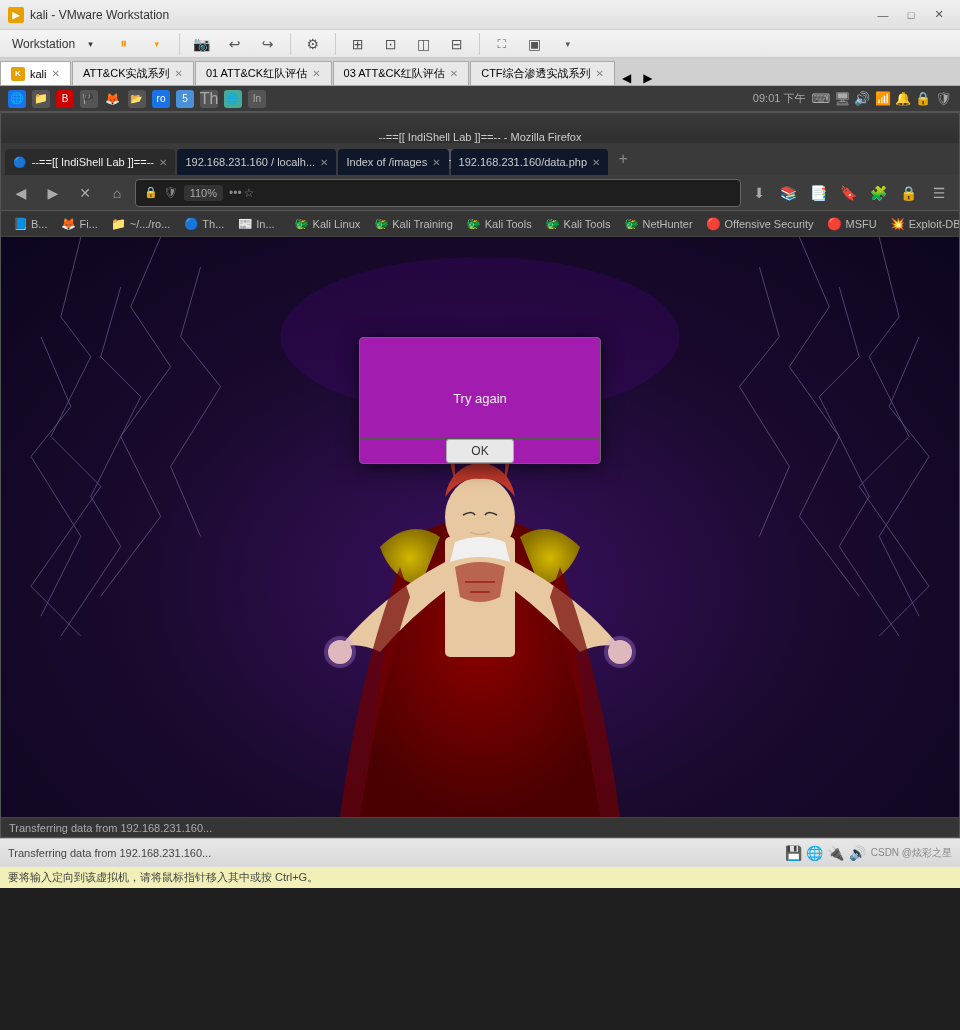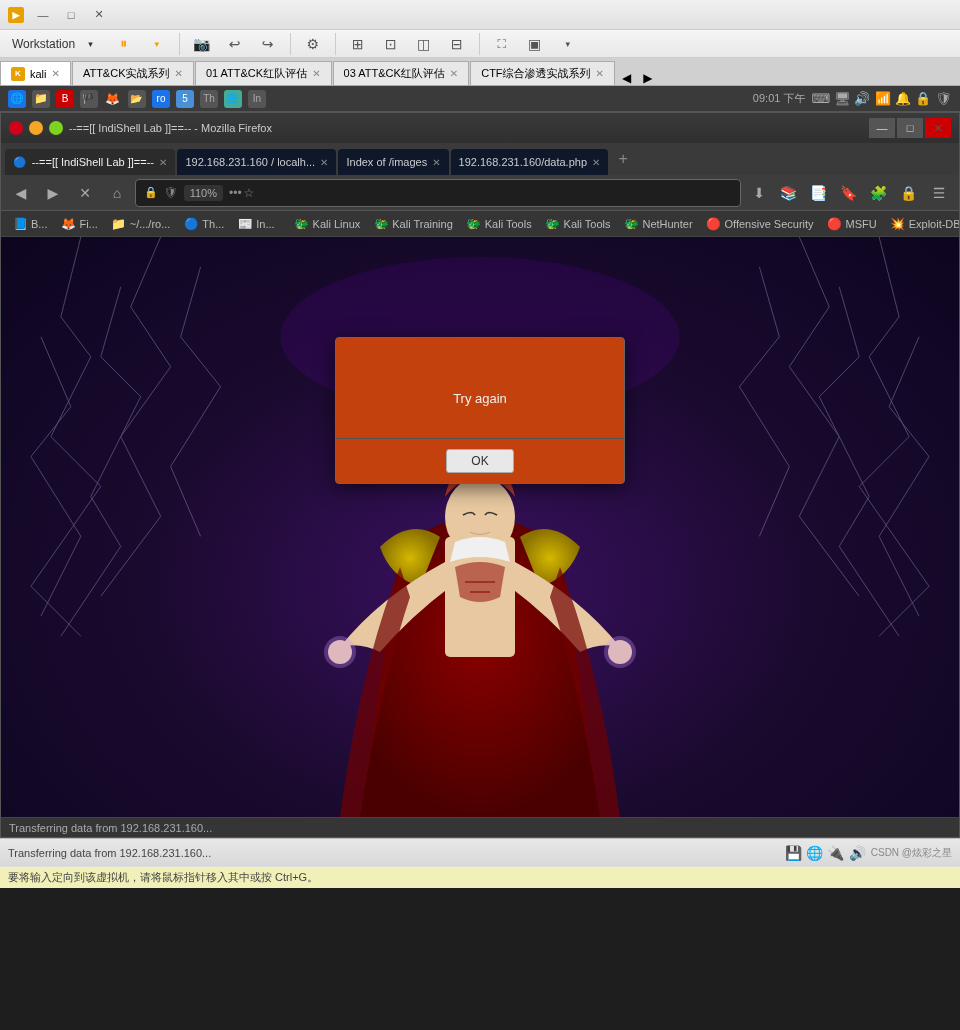--- a/index.html
+++ b/index.html
@@ -93,22 +93,23 @@
     
     .firefox-window {
       background: #2b2b2b;
       border: 1px solid #555;
     }
     .firefox-titlebar {
       height: 30px;
       background: linear-gradient(to bottom, #3a3a3a, #2f2f2f);
       display: flex;
       align-items: center;
-      padding: 0 8px;
+      padding: 0 16px;
       gap: 6px;
+      flex-direction: column;
     }
     .fx-title-text { font-size: 11px; color: #ccc; flex: 1; }
     .fx-win-btn {
       width: 14px; height: 14px;
       border-radius: 50%;
       border: none;
       cursor: pointer;
       display: flex; align-items: center; justify-content: center;
       font-size: 8px;
     }
@@ -264,37 +265,36 @@
     .alert-overlay {
       position: absolute;
       top: 0; left: 0; right: 0; bottom: 0;
       z-index: 10;
       display: flex;
       align-items: flex-start;
       justify-content: center;
       padding-top: 100px;
     }
     .alert-dialog {
-      width: 290px;
-      background: #c2410c;
+      width: 242px;
+      background: #a21caf;
       border: 1px solid #666;
       border-radius: 4px;
       box-shadow: 0 4px 20px rgba(0,0,0,0.6);
     }
     .alert-body {
       padding: 50px 20px 30px;
       text-align: center;
       font-size: 13px;
       color: #eee;
       min-height: 100px;
       display: flex; align-items: center; justify-content: center;
     }
     .alert-footer {
       border-top: 1px solid #555;
-      padding: 10px;
       display: flex;
       justify-content: center;
     }
     .alert-ok-btn {
       padding: 4px 24px;
       background: #e8e8e8;
       border: 1px solid #aaa;
       border-radius: 3px;
       font-size: 12px;
       cursor: pointer;
@@ -350,20 +350,21 @@
       border-top: 1px solid #ddd;
     }
   </style>
 </head>
 <body>
 
 <div class="vmware-titlebar">
   <div class="app-icon">
     <span style="font-size:9px;font-weight:bold;">▶</span>
   </div>
+  <span class="title-text">kali - VMware Workstation</span>
   <div class="win-controls">
     <button class="win-btn">—</button>
     <button class="win-btn">□</button>
     <button class="win-btn close">✕</button>
   </div>
 </div>
 
 <div class="vmware-menubar">
   <div class="menu-item">
     <span>Workstation</span>
@@ -419,21 +420,21 @@
 
 <div style="height:26px;background:#3a3a3a;display:flex;align-items:center;padding:0 8px;gap:6px;border-bottom:1px solid #555;">
   <div style="width:18px;height:18px;background:#1a73e8;border-radius:3px;display:flex;align-items:center;justify-content:center;font-size:11px;color:white;">🌐</div>
   <div style="width:18px;height:18px;background:#555;border-radius:3px;display:flex;align-items:center;justify-content:center;font-size:11px;">📁</div>
   <div style="width:18px;height:18px;background:#c00;border-radius:3px;display:flex;align-items:center;justify-content:center;font-size:10px;color:white;">B</div>
   <div style="width:18px;height:18px;background:#555;border-radius:3px;display:flex;align-items:center;justify-content:center;font-size:10px;">🏴</div>
   <div style="width:18px;height:18px;border-radius:3px;display:flex;align-items:center;justify-content:center;font-size:12px;">🦊</div>
   <div style="width:18px;height:18px;background:#555;border-radius:3px;display:flex;align-items:center;justify-content:center;font-size:10px;">📂</div>
   <div style="width:18px;height:18px;background:#1a73e8;border-radius:3px;display:flex;align-items:center;justify-content:center;font-size:10px;color:white;">ro</div>
   <div style="width:18px;height:18px;background:#4a90d9;border-radius:3px;display:flex;align-items:center;justify-content:center;font-size:10px;color:white;">5</div>
-  <div style="width:18px;height:18px;background:#555;border-radius:3px;display:flex;align-items:center;justify-content:center;font-size:10px;color:#aaa;">Th</div>
+  <div style="width:18px;height:18px;background:#555;border-radius:3px;display:flex;align-items:center;justify-content:center;font-size:16px;color:#aaa;">Th</div>
   <div style="width:18px;height:18px;background:#4a9;border-radius:3px;display:flex;align-items:center;justify-content:center;font-size:10px;color:white;">🌐</div>
   <div style="width:18px;height:18px;background:#555;border-radius:3px;display:flex;align-items:center;justify-content:center;font-size:10px;color:#aaa;">In</div>
   <div style="flex:1;"></div>
   <span style="font-size:11px;color:#aaa;">09:01 下午</span>
   <div style="display:flex;gap:4px;align-items:center;">
     <span style="font-size:13px;color:#aaa;">⌨</span>
     <span style="font-size:13px;color:#aaa;">🖥</span>
     <span style="font-size:13px;color:#aaa;">🔊</span>
     <span style="font-size:13px;color:#aaa;">📶</span>
     <span style="font-size:13px;color:#aaa;">🔔</span>

